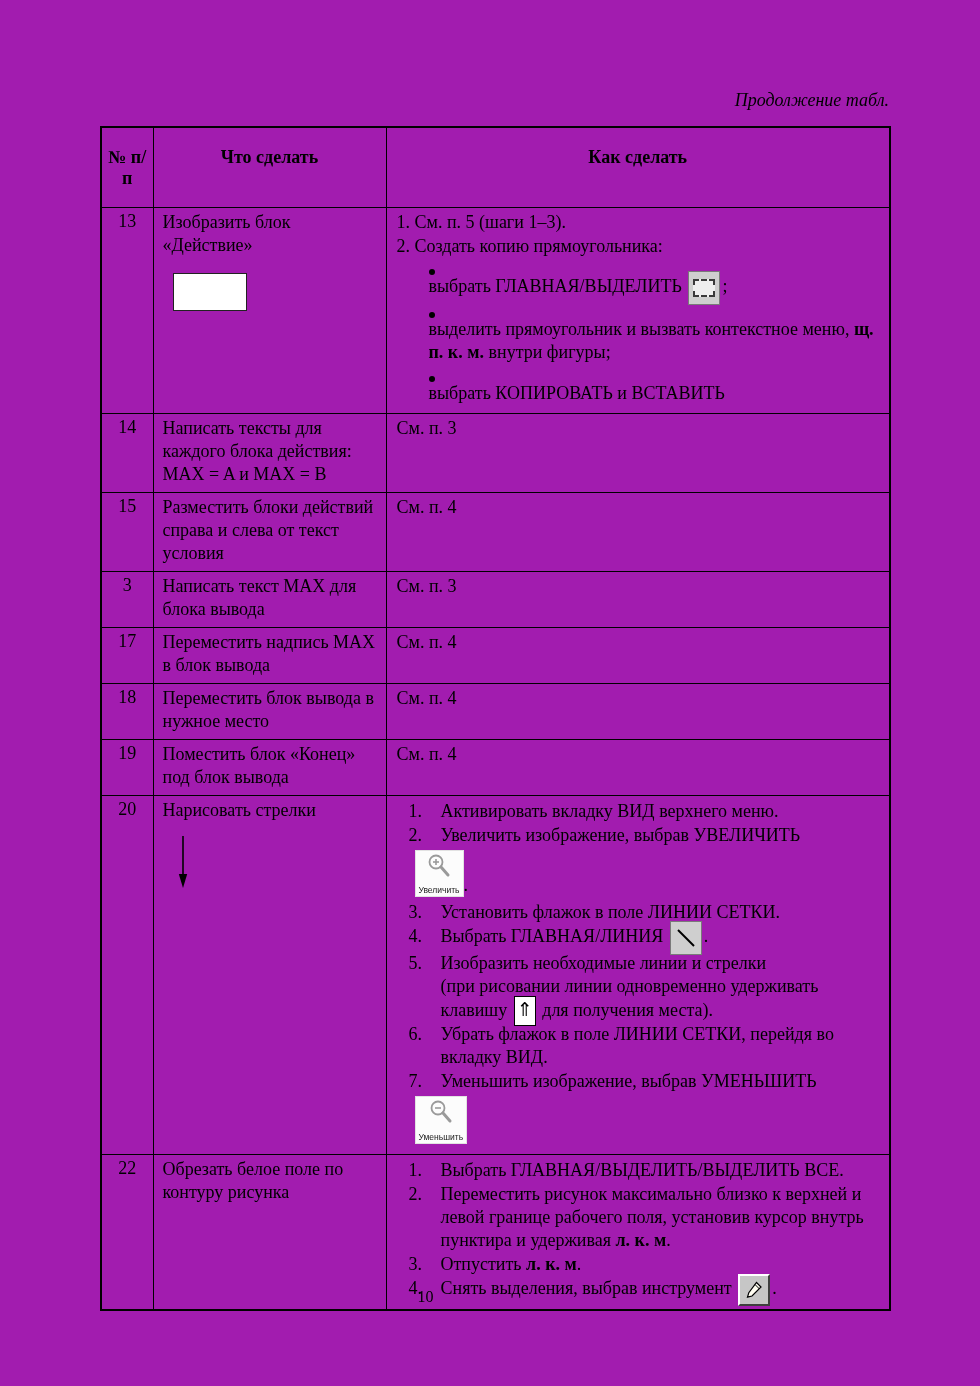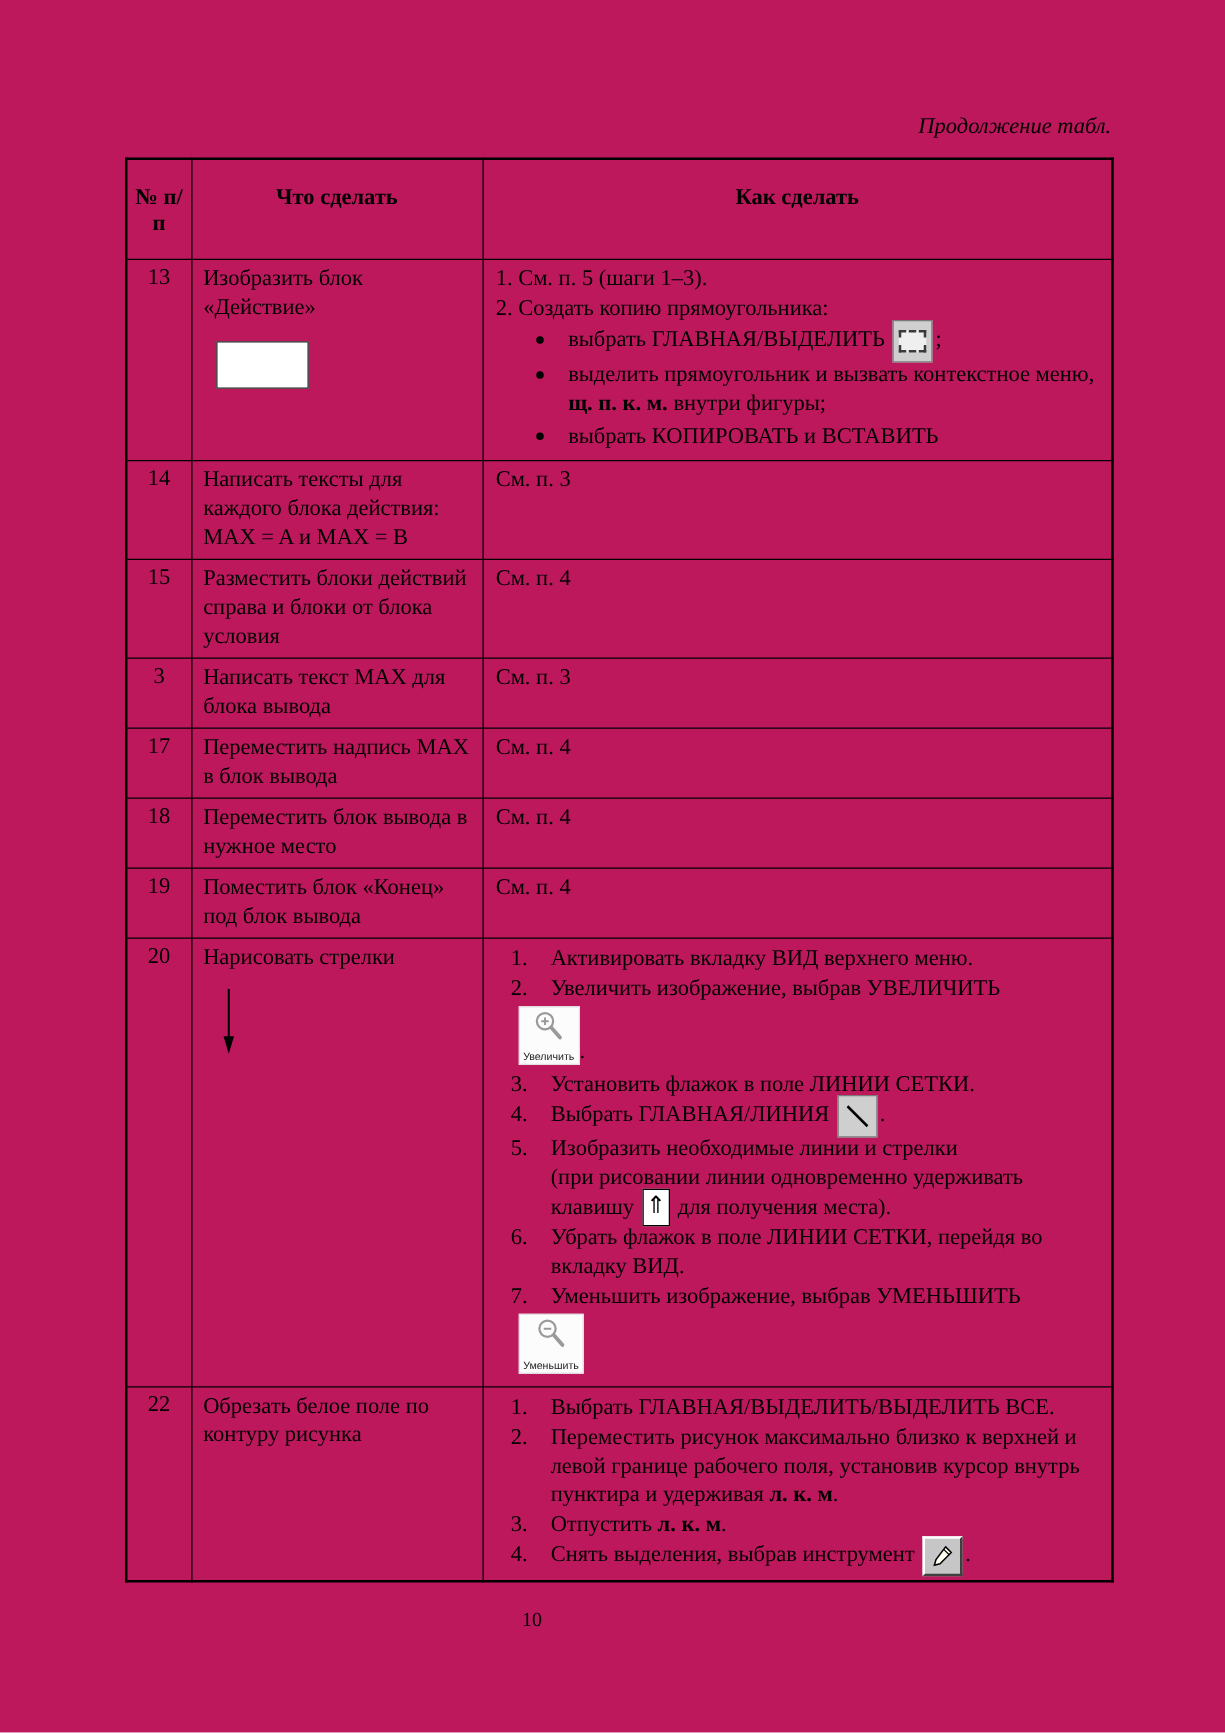--- a/index.html
+++ b/index.html
@@ -1,28 +1,28 @@
 <!DOCTYPE html>
 <html><head>
 <meta charset="utf-8">
 <style>
   html,body{margin:0;padding:0;background:#fff;}
-  .sheet{position:relative;width:980px;height:1386px;background:#be185d;color:#000;
+  .sheet{position:relative;width:980px;height:1386px;background:#a21caf;color:#000;
          font-family:"Liberation Serif", serif;}
   .caption{position:absolute;top:90px;left:100px;width:789px;text-align:right;
            font-style:italic;font-size:18px;}
   table.instr{position:absolute;left:100px;top:126px;width:789px;border-collapse:collapse;
               border:2px solid #000;font-size:18px;line-height:1.28;table-layout:fixed;}
   table.instr th,table.instr td{border:1px solid #000;vertical-align:top;}
   th{font-weight:bold;text-align:center;padding:19px 4px;font-size:18px;line-height:1.15;}
   td.num{ text-align:center;vertical-align:middle;padding:2px;}
   td.what{padding:3px 8px 6px 9px;}
   td.how{padding:3px 8px 6px 10px;}
   .para{margin:0 0 1px 0;}
-  .bullet{display:flex;padding-left:32px;margin:2px 0;}
+  .bullet{display:flex;padding-left:32px;margin:2px 0;flex-direction:column;}
   .bullet .dot{flex:none;width:26px;padding-top:9px;}
   .bullet .dot::before{content:'';display:block;width:6px;height:6px;border-radius:50%;background:#000;}
   .step{display:flex;padding-left:12px;margin:1px 0;}
   .step .marker{flex:none;width:32px;}
   .step .s-body{flex:1;}
   .rect-shape{width:72px;height:36px;border:1px solid #222;margin:16px 0 4px 10px;background:#fff;}
   .arrow-wrap{margin:14px 0 0 12px;height:56px;}
   .icon-btn{display:inline-flex;width:30px;height:32px;background:#cfcfcf;border:1px solid #7a7a7a;
             align-items:center;justify-content:center;vertical-align:middle;margin:-4px 2px;}
   .dash-rect{width:18px;height:14px;border:2px dashed #3a3a3a;background:#efefef;}
@@ -88,21 +88,21 @@
           <td class="what">
             <div class="what-text">Написать тексты для каждого блока действия: MAX = A и MAX = B</div>
           </td>
           <td class="how">
             <div class="para"><span>См. п. 3</span></div>
           </td>
         </tr>
         <tr>
           <td class="num">15</td>
           <td class="what">
-            <div class="what-text">Разместить блоки действий справа и блоки от блока условия</div>
+            <div class="what-text">Разместить блоки действий справа и слева от текст условия</div>
           </td>
           <td class="how">
             <div class="para"><span>См. п. 4</span></div>
           </td>
         </tr>
         <tr>
           <td class="num">3</td>
           <td class="what">
             <div class="what-text">Написать текст MAX для блока вывода</div>
           </td>

